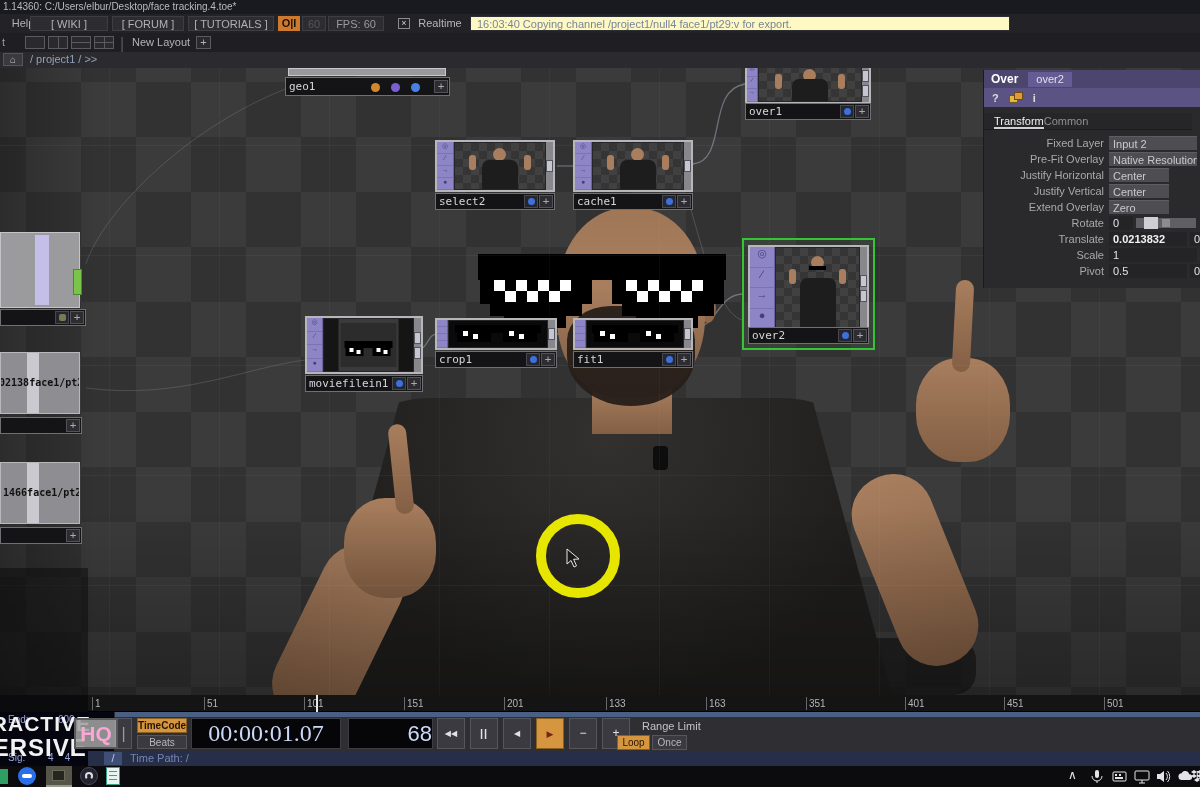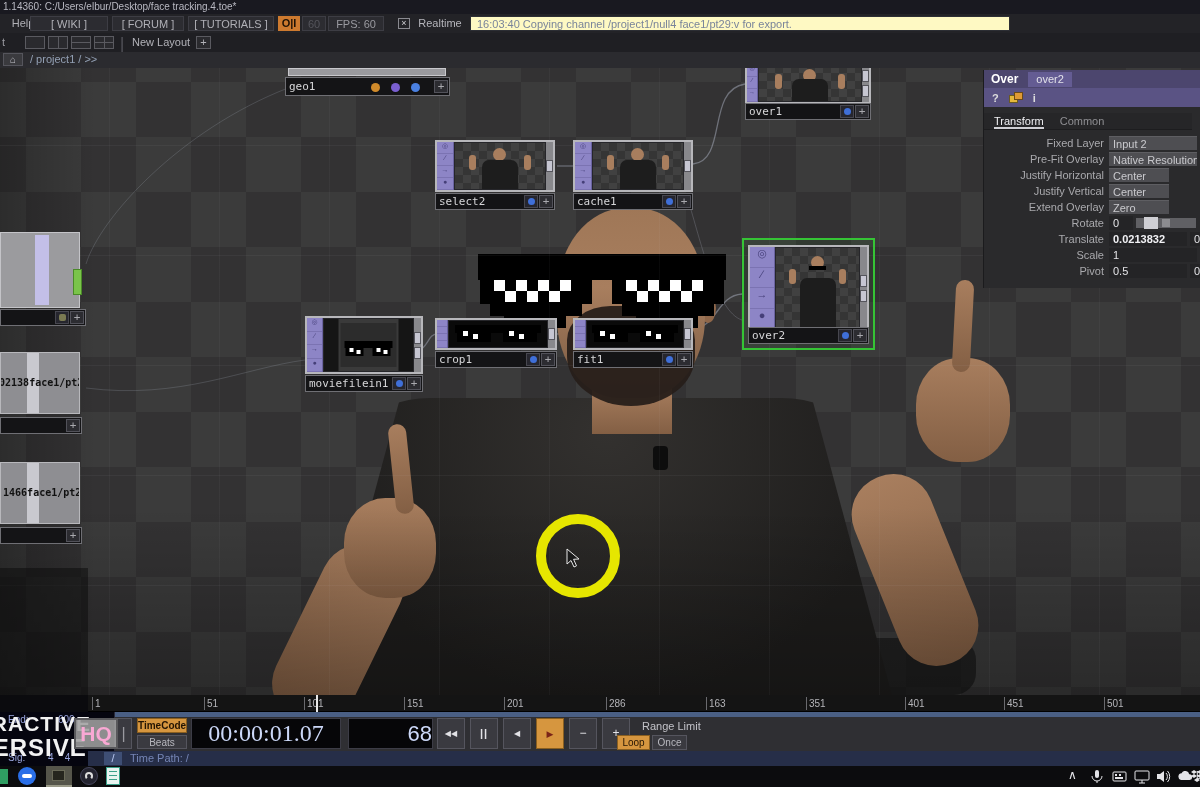--- a/index.html
+++ b/index.html
@@ -85,21 +85,21 @@
   #p-head1 span.opname { margin-left:10px; background:#645c93; color:#e2e2ea; padding:0 8px;
              height:15px; line-height:15px; }
   #p-head2 { position:absolute; left:0; top:18px; right:0; height:19px; background:#5a5384;
              display:flex; align-items:center; gap:10px; padding-left:8px; color:#ddd; }
   #p-head2 .qm { font-weight:bold; }
   .langicon { position:relative; width:14px; height:11px; display:inline-block; }
   .langicon i { position:absolute; width:9px; height:8px; display:block; }
   .langicon i:first-child { left:0; top:3px; background:#e5b83c; border:1px solid #6b5a20; }
   .langicon i:last-child { left:5px; top:0; background:#e09a34; border:1px solid #6b4a18; }
   #p-tabs { position:absolute; left:0; top:43px; right:8px; height:17px; background:#262628;
-            display:flex; gap:16px; padding-left:10px; border-bottom:1px solid #1d1d1f; }
+            display:flex; padding-left:10px; border-bottom:1px solid #1d1d1f; }
   .ptab { line-height:16px; color:#8f8f93; }
   .ptab.active { color:#efeff2; border-bottom:2px solid #cfcfd4; }
   .prow { position:absolute; left:0; right:0; height:16px; }
   .plabel { position:absolute; left:0; top:2px; width:120px; text-align:right; color:#a9a9ad; font-size:11px; }
   .pfield { position:absolute; top:1px; height:14px; line-height:14px; padding-left:4px;
             color:#c9c9cd; overflow:hidden; white-space:nowrap; }
   .pfield.menu { left:125px; width:88px; background:#4e4e52; border-top:1px solid #5e5e62; }
   .pfield.num  { background:#242426; color:#e3e3e6; }
   .slider { position:absolute; left:152px; top:3px; width:60px; height:10px; background:#606064; }
   .slider .hnd { position:absolute; left:8px; top:-1px; width:14px; height:12px; background:#cfcfd4; }
@@ -580,21 +580,21 @@
   </div>
 
   <div id="timeline" class="abs">
     <div id="rulerleft"></div>
     <div id="ruler">
       <span class="tick" style="left:4px">1</span>
       <span class="tick" style="left:116px">51</span>
       <span class="tick" style="left:216px">101</span>
       <span class="tick" style="left:316px">151</span>
       <span class="tick" style="left:416px">201</span>
-      <span class="tick" style="left:518px">286</span>
+      <span class="tick" style="left:518px">133</span>
       <span class="tick" style="left:618px">163</span>
       <span class="tick" style="left:718px">351</span>
       <span class="tick" style="left:817px">401</span>
       <span class="tick" style="left:916px">451</span>
       <span class="tick" style="left:1016px">501</span>
       <i class="abs" id="playhead"></i>
     </div>
     <div id="bluebar"></div>
 
     <div id="endpanel">

